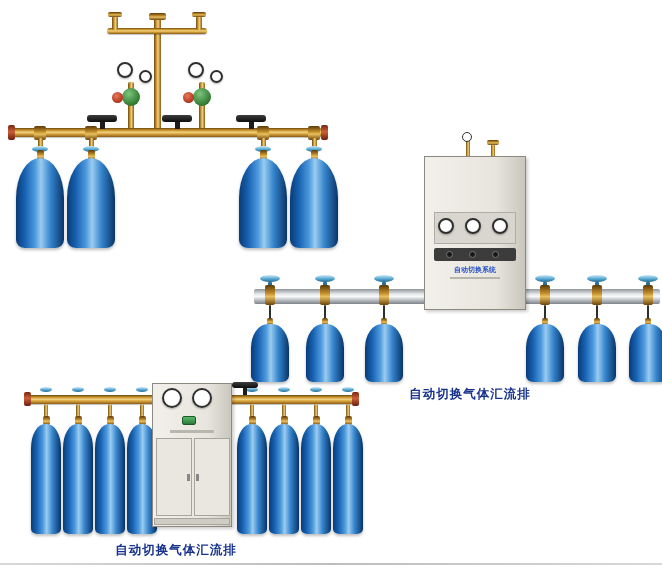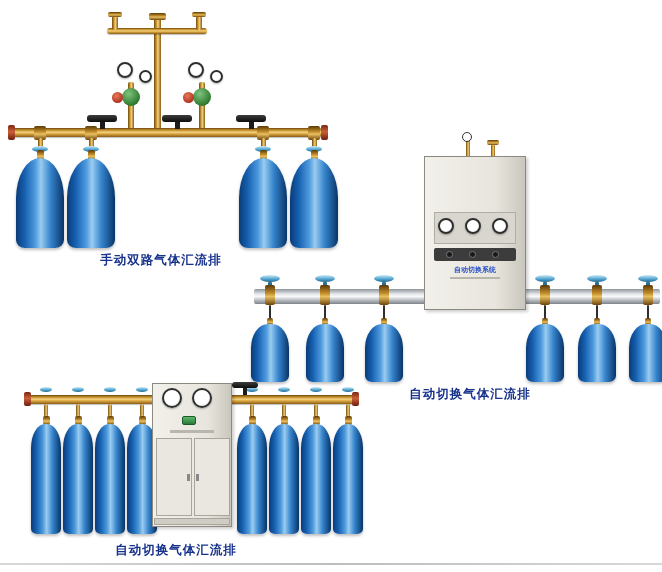--- a/index.html
+++ b/index.html
@@ -83,21 +83,20 @@
     <div class="bw" style="left:249px;top:142px;width:16px;height:6px"></div>
     <div class="fit" style="left:254px;top:146px;width:7px;height:11px"></div>
     <div class="cyl cyl-fat" style="left:233px;top:154px;width:48px;height:90px"></div>
 
     <div class="fit" style="left:302px;top:122px;width:12px;height:14px"></div>
     <div class="pipev" style="left:306px;top:134px;width:5px;height:12px"></div>
     <div class="bw" style="left:300px;top:142px;width:16px;height:6px"></div>
     <div class="fit" style="left:305px;top:146px;width:7px;height:11px"></div>
     <div class="cyl cyl-fat" style="left:284px;top:154px;width:48px;height:90px"></div>
 
-    <div class="caption" style="left:40px;top:248px;width:230px">手动双路气体汇流排</div>
   </div>
 
   <div class="g" style="left:254px;top:130px;width:408px;height:280px">
 
     <div class="rail" style="left:0px;top:159px;width:406px;height:15px"></div>
 
     <div class="bw" style="left:6px;top:145px;width:20px;height:7px"></div>
     <div class="bws" style="left:14px;top:152px;width:4px;height:5px"></div>
     <div class="fit" style="left:11px;top:155px;width:10px;height:20px"></div>
     <div class="hose" style="left:15px;top:175px;width:2px;height:14px"></div>

